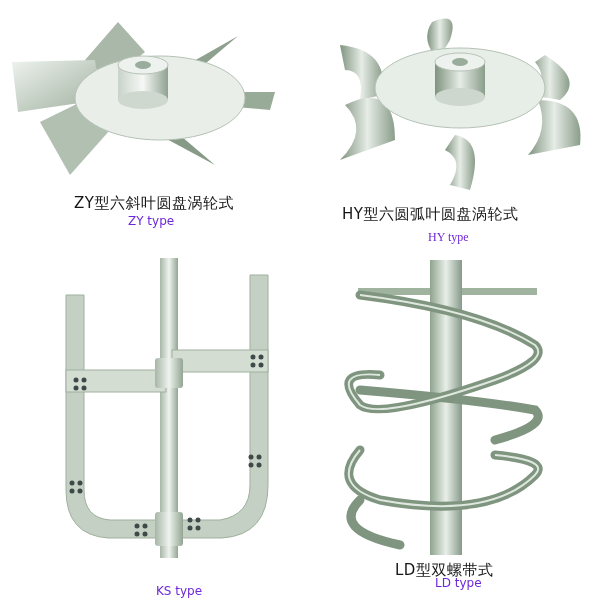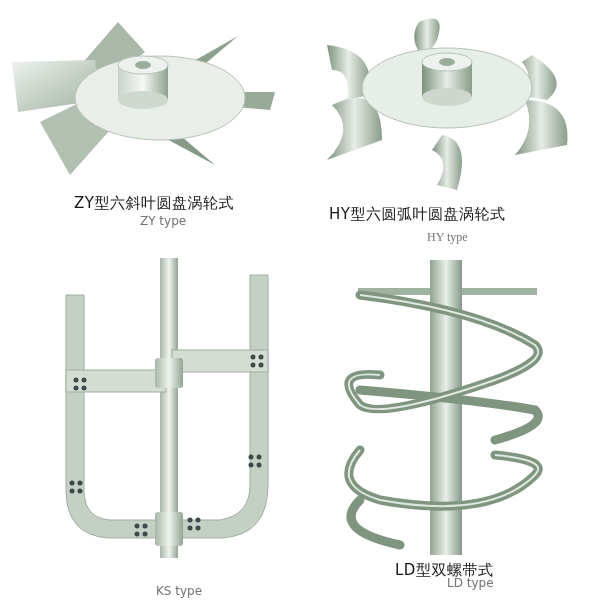--- a/index.html
+++ b/index.html
@@ -1,20 +1,20 @@
 <!DOCTYPE html>
 <html><head>
   <meta charset="utf-8">
   <style>
     html, body { margin:0; padding:0; }
     body { width:600px; height:600px; background:#ffffff; position:relative; overflow:hidden;
       font-family: "DejaVu Sans", "Liberation Sans", sans-serif; color:#111; }
     .cell { position:absolute; }
     .label-cn { position:absolute; font-size:15px; letter-spacing:0.5px; white-space:nowrap; color:#151515; }
-    .label-en { position:absolute; font-size:12px; white-space:nowrap; color:#737373;margin-left:12px; }
+    .label-en { position:absolute; font-size:12px; white-space:nowrap; color:#6d28d9; }
     svg { position:absolute; }
   </style>
 </head>
 <body>
 
 <div class="cell" style="left:0;top:0;width:300px;height:245px;">
   <svg width="300" height="185" viewBox="0 0 300 185" style="left:0;top:0;">
     <defs>
       <linearGradient id="gz1" x1="0" y1="0" x2="1" y2="1">
         <stop offset="0" stop-color="#eef2ee"></stop>
@@ -38,21 +38,21 @@
 
     <rect x="118" y="65" width="50" height="35" fill="url(#gz2)"></rect>
     <ellipse cx="143" cy="100" rx="25" ry="9" fill="#cfd8cf"></ellipse>
     <ellipse cx="143" cy="65" rx="25" ry="9" fill="#eef2ee" stroke="#b7c3b7"></ellipse>
     <ellipse cx="143" cy="65" rx="8" ry="4" fill="#9aac9b"></ellipse>
   </svg>
   <div class="label-cn" style="left:74px;top:194px;">ZY型六斜叶圆盘涡轮式</div>
   <div class="label-en" style="left:128px;top:214px;">ZY type</div>
 </div>
 
-<div class="cell" style="left:287px;top:0;width:300px;height:250px;">
+<div class="cell" style="left:300px;top:0;width:300px;height:250px;">
   <svg width="300" height="200" viewBox="0 0 300 200" style="left:0;top:0;">
     <defs>
       <linearGradient id="gh1" x1="0" y1="0" x2="1" y2="0">
         <stop offset="0" stop-color="#7f937f"></stop>
           <stop offset="0.5" stop-color="#e6ece6"></stop>
           <stop offset="1" stop-color="#8a9d8a"></stop>
       </linearGradient>
     </defs>
     <path d="M40,45 Q90,50 82,95 L60,100 Q65,70 45,70 Z" fill="url(#gh1)"></path>
     <path d="M45,105 Q95,80 95,140 L40,160 Q70,130 45,105 Z" fill="url(#gh1)"></path>
@@ -110,21 +110,21 @@
       <circle cx="137" cy="276" r="2.5"></circle>
         <circle cx="145" cy="276" r="2.5"></circle>
         <circle cx="137" cy="284" r="2.5"></circle>
         <circle cx="145" cy="284" r="2.5"></circle>
       <circle cx="190" cy="270" r="2.5"></circle>
         <circle cx="198" cy="270" r="2.5"></circle>
         <circle cx="190" cy="278" r="2.5"></circle>
         <circle cx="198" cy="278" r="2.5"></circle>
     </g>
   </svg>
-  <div class="label-en" style="left:144px;top:334px;">KS type</div>
+  <div class="label-en" style="left:156px;top:334px;">KS type</div>
 </div>
 
 <div class="cell" style="left:300px;top:250px;width:300px;height:350px;text-align:center;">
   <svg width="300" height="310" viewBox="0 0 300 310" style="left:0;top:0;">
     <defs>
       <linearGradient id="gl1" x1="0" y1="0" x2="1" y2="0">
         <stop offset="0" stop-color="#8fa38f"></stop>
           <stop offset="0.5" stop-color="#e8efe8"></stop>
           <stop offset="1" stop-color="#86998a"></stop>
       </linearGradient>

